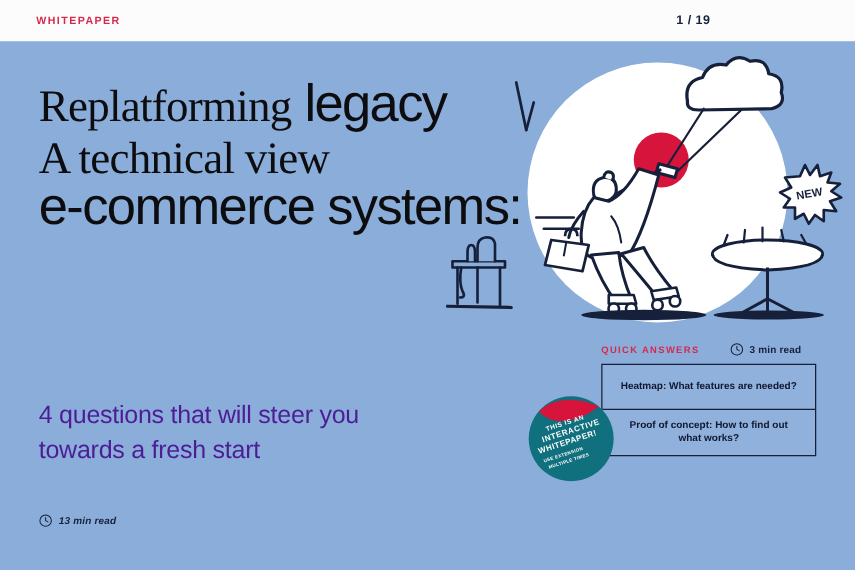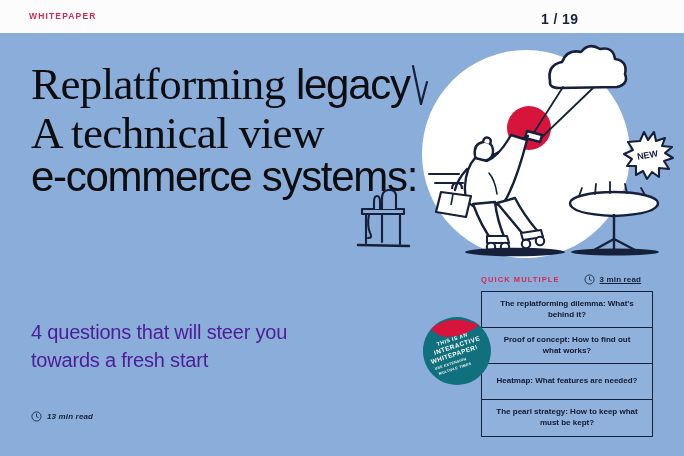--- a/index.html
+++ b/index.html
@@ -37,21 +37,21 @@
     font-size: 8.5px;
     font-weight: bold;
     letter-spacing: 1.15px;
     color: #d62a4d;
     font-family: "Liberation Sans", sans-serif;
   }
   .topbar-pager {
     position: absolute;
     left: 541px;
     top: 11px;
-    font-size: 14px;
+    font-size: 10px;
     font-weight: bold;
     letter-spacing: 0.4px;
     color: #17213a;
   }
 
   
   .title-block {
     position: absolute;
     left: 31px;
     top: 62px;
@@ -61,21 +61,21 @@
     margin: 0;
     padding: 0;
     color: #0d0d10;
     line-height: 1.0;
     white-space: nowrap;
   }
   .title-line-1 { margin-bottom: 4px; }
   .title-line-2 { margin-bottom: 3px; }
   .t-serif {
     font-family: "Liberation Serif", "DejaVu Serif", serif;
-    font-size: 45px;
+    font-size: 36px;
     font-weight: normal;
     letter-spacing: -0.6px;
   }
   .t-sans {
     font-family: "Liberation Sans", sans-serif;
     font-size: 42px;
     font-weight: 300;
     letter-spacing: -1.3px;
   }
 
@@ -149,21 +149,20 @@
     margin-bottom: 5px;
   }
   .qa-title {
     font-size: 7.5px;
     font-weight: bold;
     letter-spacing: 1.1px;
     color: #d62a4d;
   }
   .qa-readtime {
     margin-left: 24px;
-    text-decoration: underline;
   }
   .qa-list {
     border: 1.3px solid #16203a;
     background: rgba(255,255,255,0.06);
   }
   .qa-item {
     border-bottom: 1.3px solid #16203a;
     min-height: 36px;
     display: flex;
     align-items: center;
@@ -374,42 +373,36 @@
                    L216 130 L221 123 L213 118 L222 114 L217 106 Z" fill="#ffffff" stroke="#16203a" stroke-width="2.1" stroke-linejoin="round"></path>
           <text x="237" y="122" font-family="Liberation Sans, sans-serif" font-size="9" font-weight="bold" fill="#16203a" text-anchor="middle" transform="rotate(-10 237 122)">NEW</text>
         </g>
 
       </g>
     </svg>
   </div>
 
   <div class="qa-panel">
     <div class="qa-head">
-      <span class="qa-title">QUICK MULTIPLE</span>
+      <span class="qa-title">QUICK ANSWERS</span>
       <span class="readtime qa-readtime">
         <svg class="clock-icon" viewBox="0 0 24 24">
           <circle cx="12" cy="12" r="10" fill="none" stroke="#16203a" stroke-width="1.8"></circle>
           <path d="M12 6.5 L12 12 L16 14.2" fill="none" stroke="#16203a" stroke-width="1.8" stroke-linecap="round" stroke-linejoin="round"></path>
         </svg>
         <span>3 min read</span>
       </span>
     </div>
 
     <div class="qa-list">
       <div class="qa-item">
-        <span>The replatforming dilemma: What's behind it?</span>
+        <span>Heatmap: What features are needed?</span>
       </div>
       <div class="qa-item">
         <span>Proof of concept: How to find out what works?</span>
-      </div>
-      <div class="qa-item">
-        <span>Heatmap: What features are needed?</span>
-      </div>
-      <div class="qa-item">
-        <span>The pearl strategy: How to keep what must be kept?</span>
       </div>
     </div>
   </div>
 
   <div class="sticker">
     <svg width="72" height="74" viewBox="0 0 72 74">
       <path d="M36 2 A34 34 0 1 1 35.9 2 Z" fill="#10707d"></path>
       <path d="M10 14 Q28 -2 58 10 Q44 22 26 22 Q16 21 10 14 Z" fill="#d6143c"></path>
     </svg>
     <div class="sticker-text">

